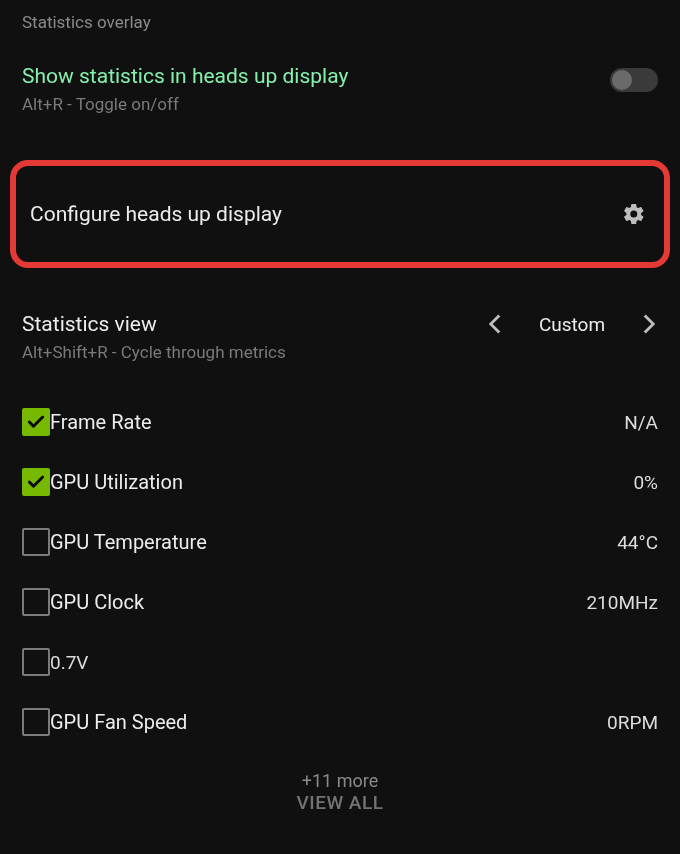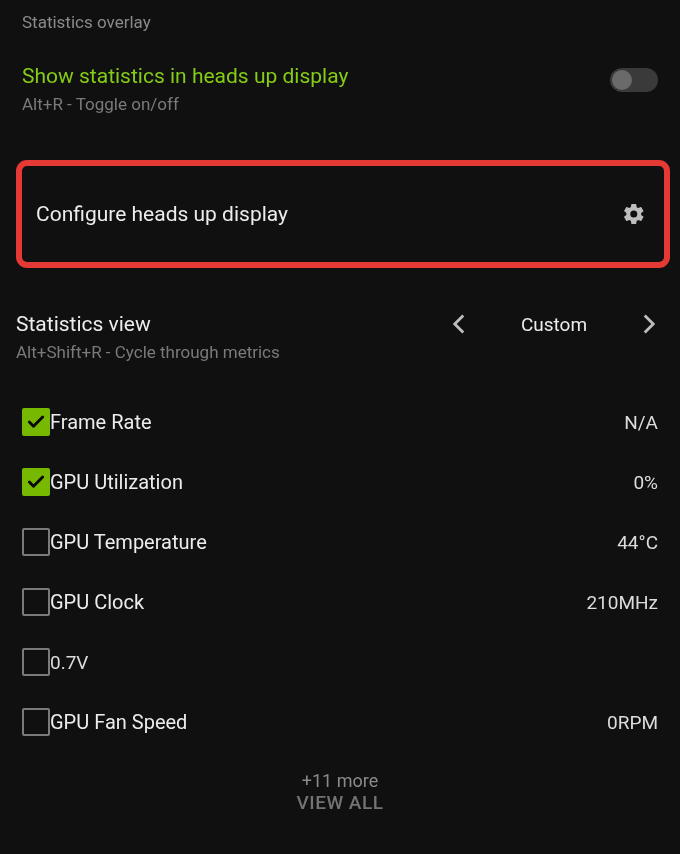--- a/index.html
+++ b/index.html
@@ -17,21 +17,21 @@
       font-size: 17px;
       padding: 0 22px 8px 22px;
     }
     .heads-up-row {
       display: flex;
       align-items: flex-start;
       justify-content: space-between;
       padding: 24px 22px 8px 22px;
     }
     .heads-up-text .title {
-      color: #84cc16;
+      color: #86efac;
       font-size: 21px;
       font-weight: 400;
       margin-bottom: 6px;
     }
     .subtitle {
       color: #7a7a7a;
       font-size: 17px;
     }
     .toggle {
       width: 48px;
@@ -45,51 +45,51 @@
     .toggle-knob {
       position: absolute;
       left: 2px;
       top: 2px;
       width: 20px;
       height: 20px;
       background: #6a6a6a;
       border-radius: 50%;
     }
     .configure-box {
-      margin: 38px 10px 0 16px;
+      margin: 38px 10px 0 10px;
       border: 6px solid #e53935;
-      border-radius: 11px;
+      border-radius: 18px;
       padding: 36px 18px 36px 14px;
       display: flex;
       align-items: center;
       justify-content: space-between;
     }
     .configure-title {
       color: #ececec;
       font-size: 21px;
       font-weight: 400;
     }
     .gear-icon svg { width: 24px; height: 24px; display:block; }
     .stats-view {
-      padding: 44px 22px 6px 16px;
+      padding: 44px 22px 6px 22px;
     }
     .stats-view-header {
       display: flex;
       align-items: center;
       justify-content: space-between;
       margin-bottom: 6px;
     }
     .stats-view-title {
       color: #ececec;
       font-size: 21px;
     }
     .selector {
       display: flex;
       align-items: center;
-      gap: 46px;
+      gap: 28px;
     }
     .selector-value {
       color: #ececec;
       font-size: 19px;
       min-width: 80px;
       text-align: center;
     }
     .chev { width: 18px; height: 18px; display:flex; align-items:center; justify-content:center; }
     .chev svg { width: 12px; height: 20px; }
     .metrics {

